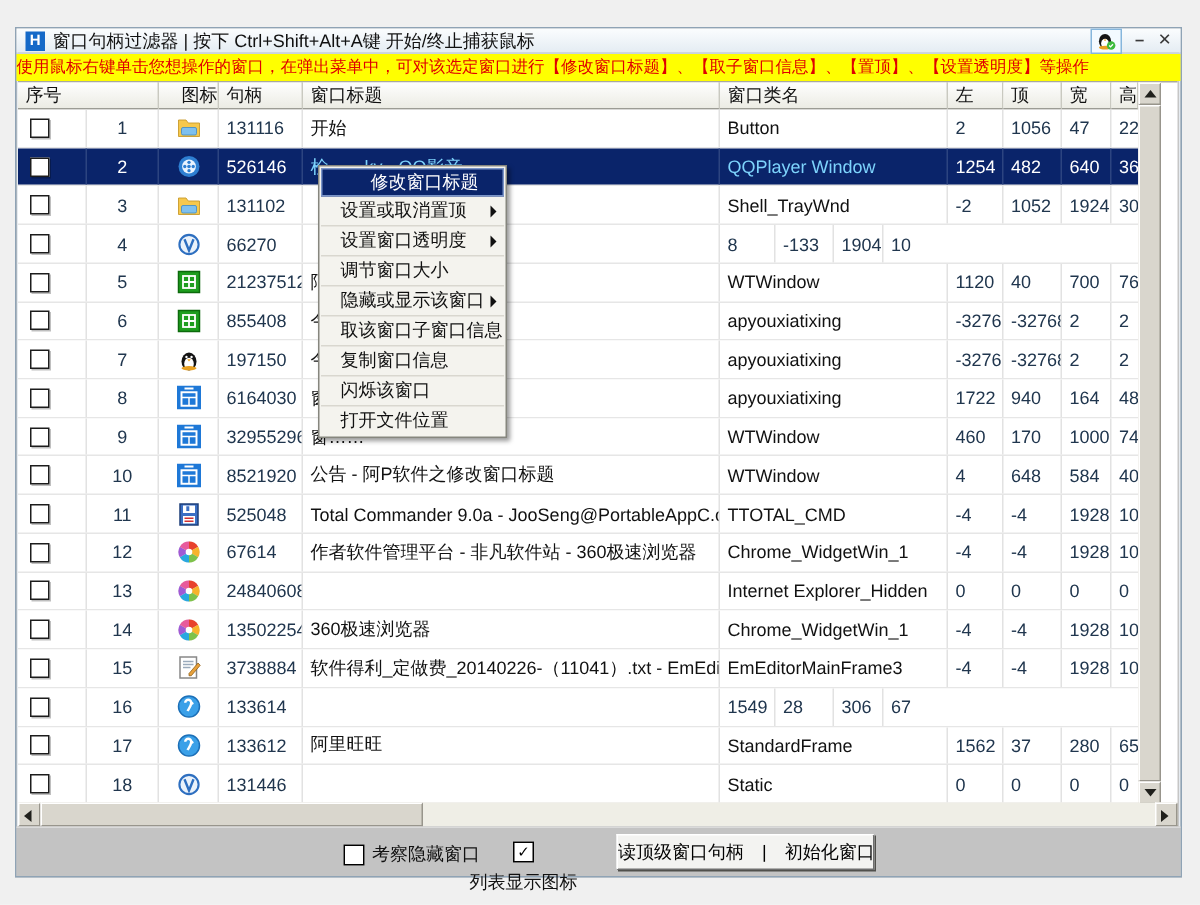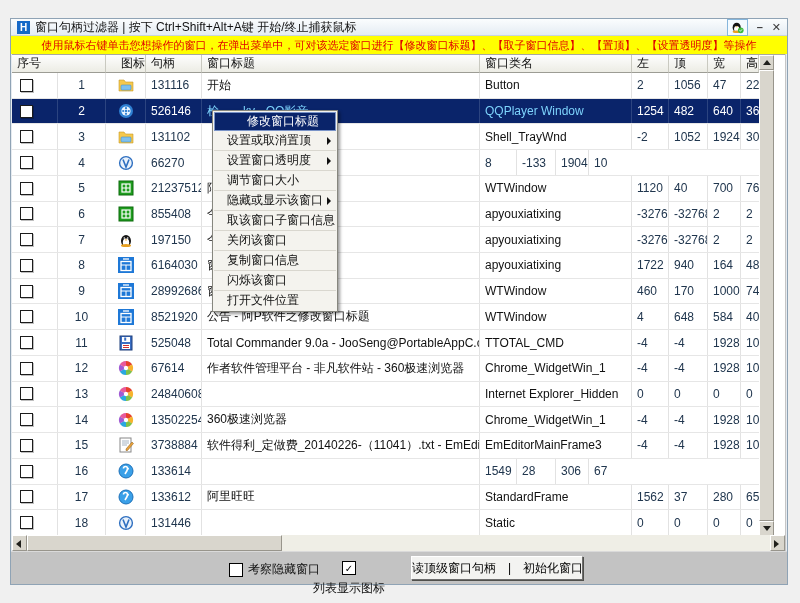--- a/index.html
+++ b/index.html
@@ -13,21 +13,21 @@
   .app-icon{width:13px;height:13px;background:#1569C8;color:#fff;font-weight:bold;font-size:10px;
             line-height:13px;text-align:center;flex:0 0 auto;}
   .title-text{white-space:nowrap;overflow:hidden;}
   .tb-right{margin-left:auto;display:flex;align-items:center;gap:9px;}
   .qq-badge{width:19px;height:15px;border:1px solid #86B6DC;background:#F3FAFF;display:flex;
             align-items:center;justify-content:center;}
   .qq-badge svg{width:13px;height:13px;display:block;}
   .cap-btn{color:#3A3A3A;font-weight:bold;font-size:11px;line-height:15px;}
   
   .banner{position:absolute;left:0;top:17px;right:0;height:18px;background:#FFFF00;color:#E00000;
-          text-align:center;line-height:18px;font-size:11px;white-space:nowrap;overflow:hidden;}
+          text-align:left;line-height:18px;font-size:11px;white-space:nowrap;overflow:hidden;}
   
   .table{position:absolute;left:1px;top:35px;width:773px;height:481px;background:#fff;
          border-top:1px solid #A8A8A0;box-sizing:content-box;}
   .thead{display:flex;height:18px;}
   .hcell{box-sizing:border-box;height:18px;line-height:17px;padding-left:5px;white-space:nowrap;overflow:hidden;
          background:linear-gradient(#FEFEFE,#ECECе4);background:linear-gradient(#FEFEFE,#ECECE4);
          border-right:1px solid #C9C9C0;border-bottom:1px solid #9C9C94;}
   .tbody{position:absolute;left:0;top:18px;width:747px;height:463px;overflow:hidden;}
   .trow{display:flex;height:25.72px;box-sizing:border-box;border-bottom:1px solid #E6E6E6;background:#fff;}
   .trow.selected{background:#0A246A;color:#fff;}
@@ -312,21 +312,21 @@
             <div class="cell c2">
               <span class="icon-glyph">
                 <svg viewBox="0 0 16 16">
                   <rect width="16" height="16" fill="#1E78D7"></rect>
                   <path d="M5 2h6" stroke="#fff" stroke-width="1.3"></path>
                   <rect x="3" y="4.5" width="10" height="9" fill="none" stroke="#fff" stroke-width="1.3"></rect>
                   <path d="M3 8h10M8 8v5.5" stroke="#fff" stroke-width="1"></path>
                 </svg>
               </span>
             </div>
-            <div class="cell c3 num">28992686</div>
+            <div class="cell c3 num">32955296</div>
             <div class="cell c4">窗……</div>
             <div class="cell c5">WTWindow</div>
             <div class="cell c6 num">460</div>
             <div class="cell c7 num">170</div>
             <div class="cell c8 num">1000</div>
             <div class="cell c9 num">74</div>
           </div>
           <div class="trow">
             <div class="cell c0">
               <span class="cbx"></span>
@@ -577,18 +577,17 @@
     </div>
   </div>
 
   <div class="menu">
       <div class="mi hl">修改窗口标题</div>
       <div class="mi">设置或取消置顶<span class="arr"></span></div>
       <div class="mi">设置窗口透明度<span class="arr"></span></div>
       <div class="mi">调节窗口大小</div>
       <div class="mi">隐藏或显示该窗口<span class="arr"></span></div>
       <div class="mi">取该窗口子窗口信息</div>
-      <div class="mi">关闭该窗口</div>
       <div class="mi">复制窗口信息</div>
       <div class="mi">闪烁该窗口</div>
       <div class="mi">打开文件位置</div>
     </div>
 </div>
 
 </body></html>

